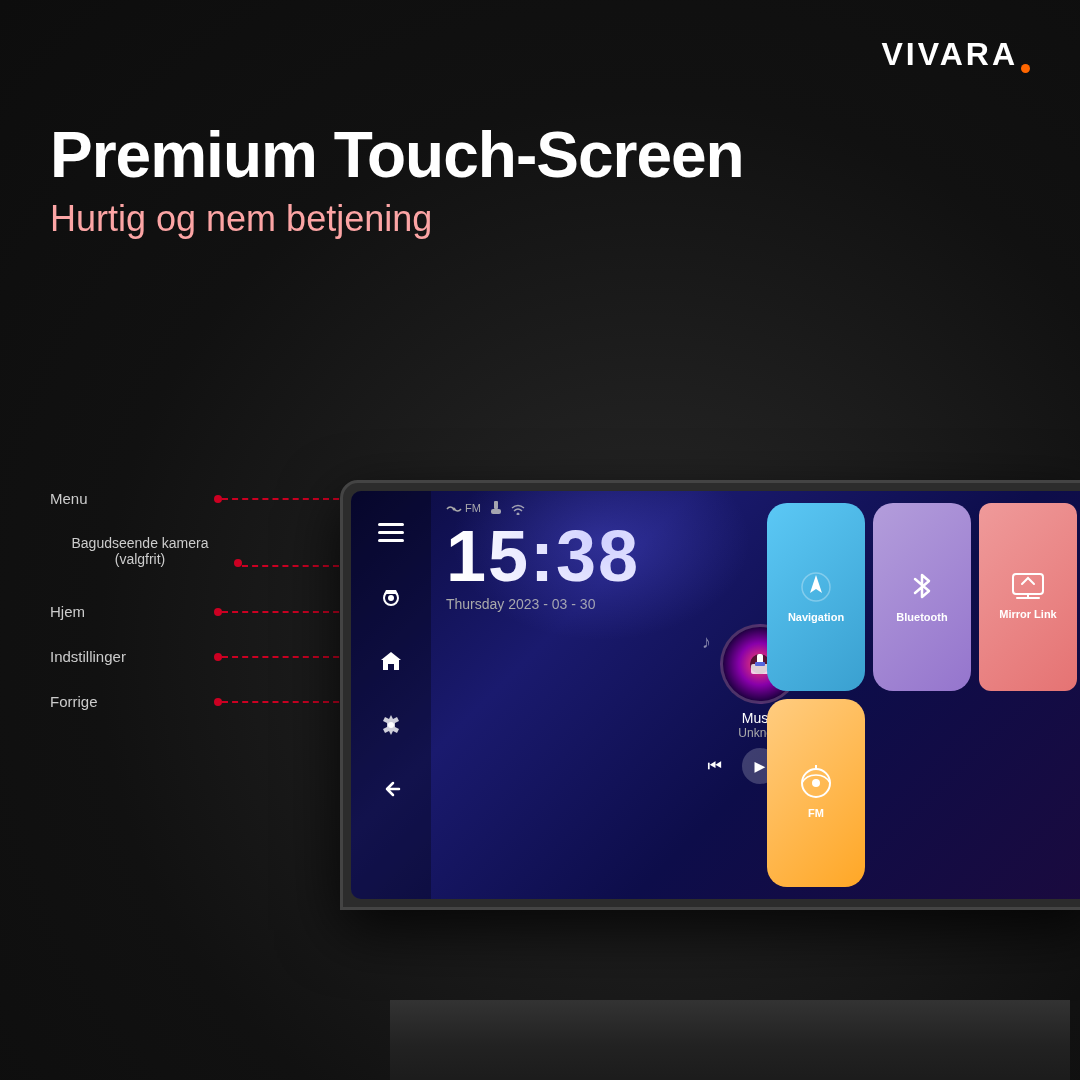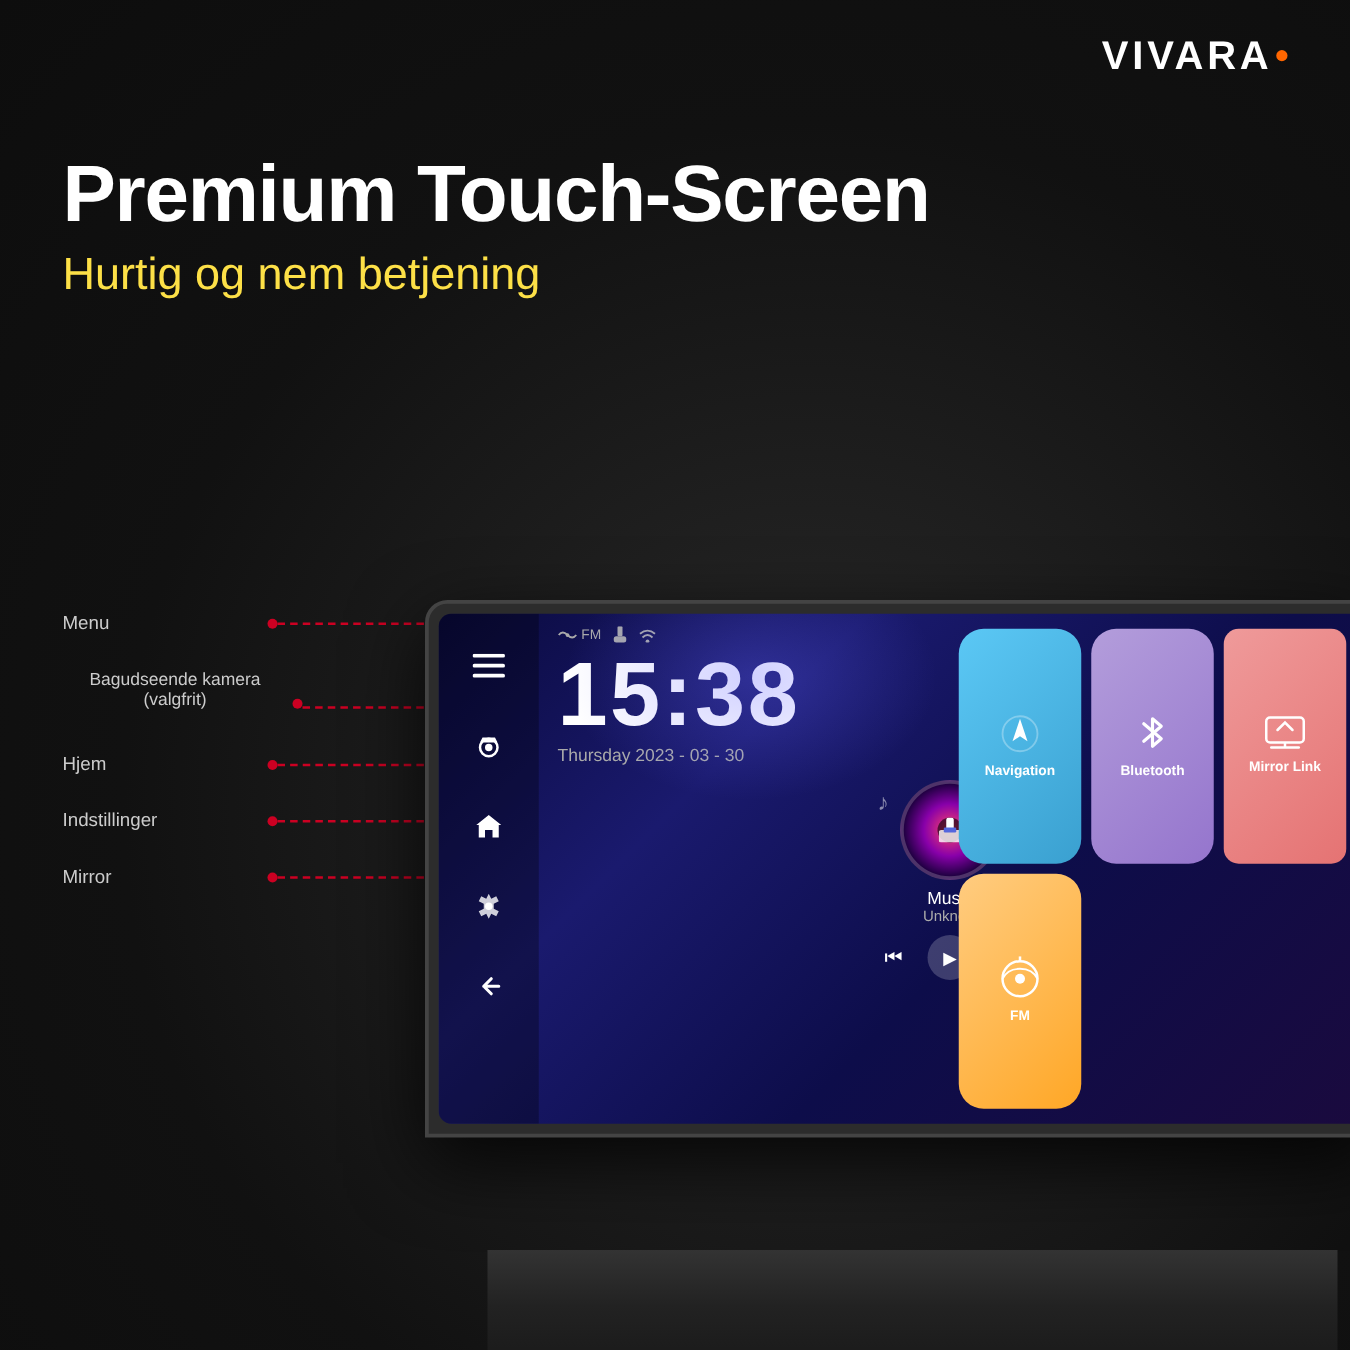--- a/index.html
+++ b/index.html
@@ -31,21 +31,21 @@
       font-size: 64px;
       font-weight: 900;
       color: #ffffff;
       line-height: 1.1;
       letter-spacing: -1px;
     }
 
     .sub-title {
       font-size: 36px;
       font-weight: 400;
-      color: #fde047;
+      color: #fca5a5;
       margin-top: 8px;
     }
 
     
     .device-container {
       position: absolute;
       bottom: 80px;
       right: -40px;
       width: 780px;
       height: 520px;
@@ -329,24 +329,24 @@
       height: 8px;
       border-radius: 50%;
       background: #cc0022;
       flex-shrink: 0;
       margin-left: 4px;
     }
 
     
     .vivara-logo {
       position: absolute;
-      top: 26px;
+      top: 36px;
       right: 50px;
       display: flex;
-      align-items: center;
+      align-items: flex-end;
     }
 
     .vivara-v { color: #ffffff; font-size: 32px; font-weight: 900; letter-spacing: 3px; }
     .vivara-orange-dot {
       width: 9px;
       height: 9px;
       background: #ff6600;
       border-radius: 50%;
       display: inline-block;
       margin-left: 3px;
@@ -399,21 +399,21 @@
     <div class="dashed-line"></div>
   </div>
 
   <div class="label-item">
     <span class="label-text">Indstillinger</span>
     <span class="dot-start"></span>
     <div class="dashed-line"></div>
   </div>
 
   <div class="label-item">
-    <span class="label-text">Mirror</span>
+    <span class="label-text">Forrige</span>
     <span class="dot-start"></span>
     <div class="dashed-line"></div>
   </div>
 </div>
 
 <div class="device-container">
 
   <div class="device-frame">
 
     <div class="screen">

